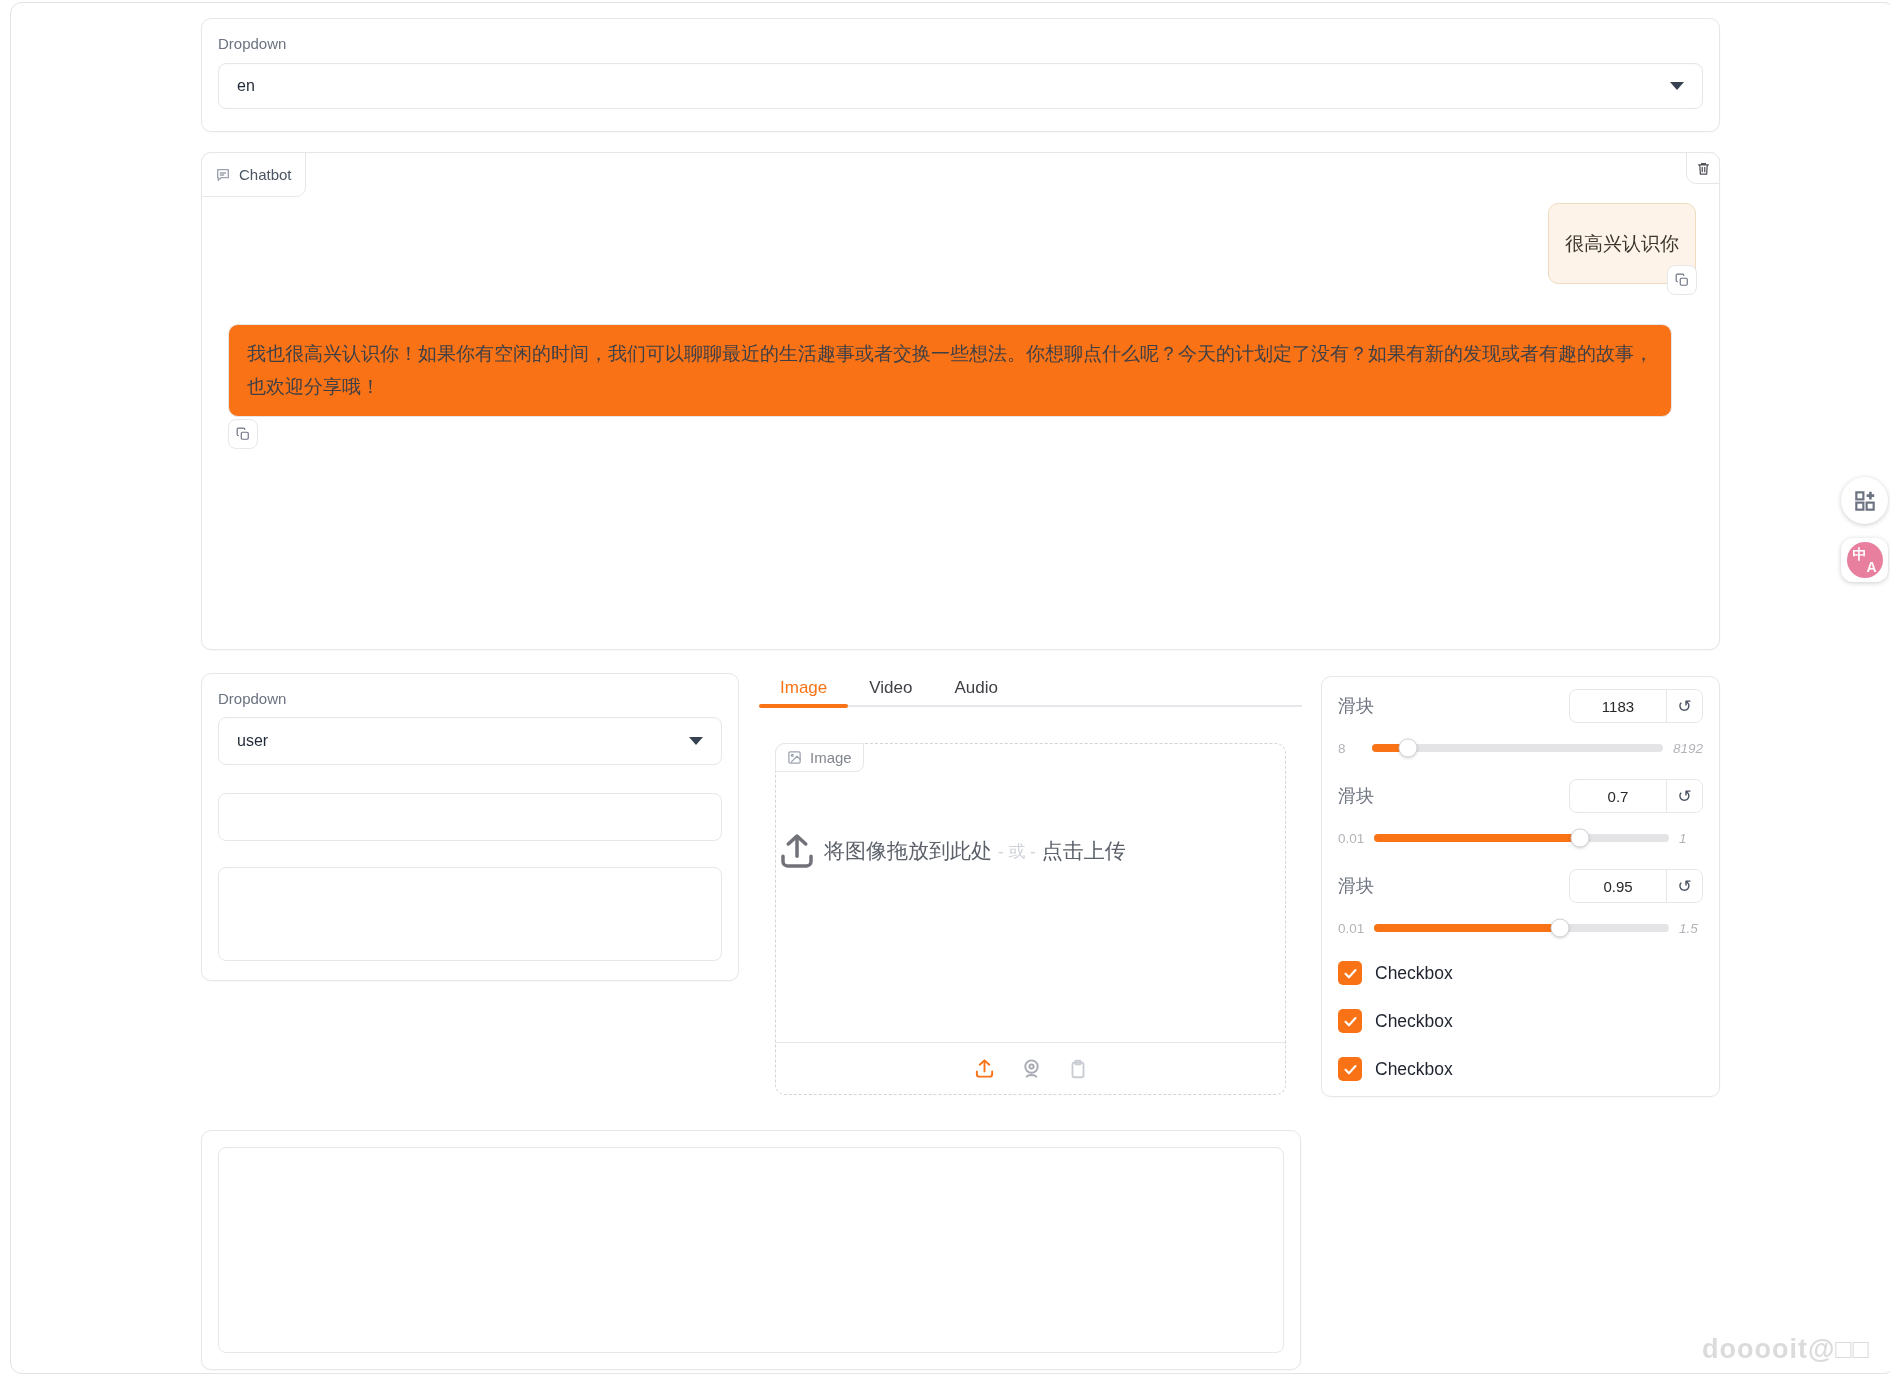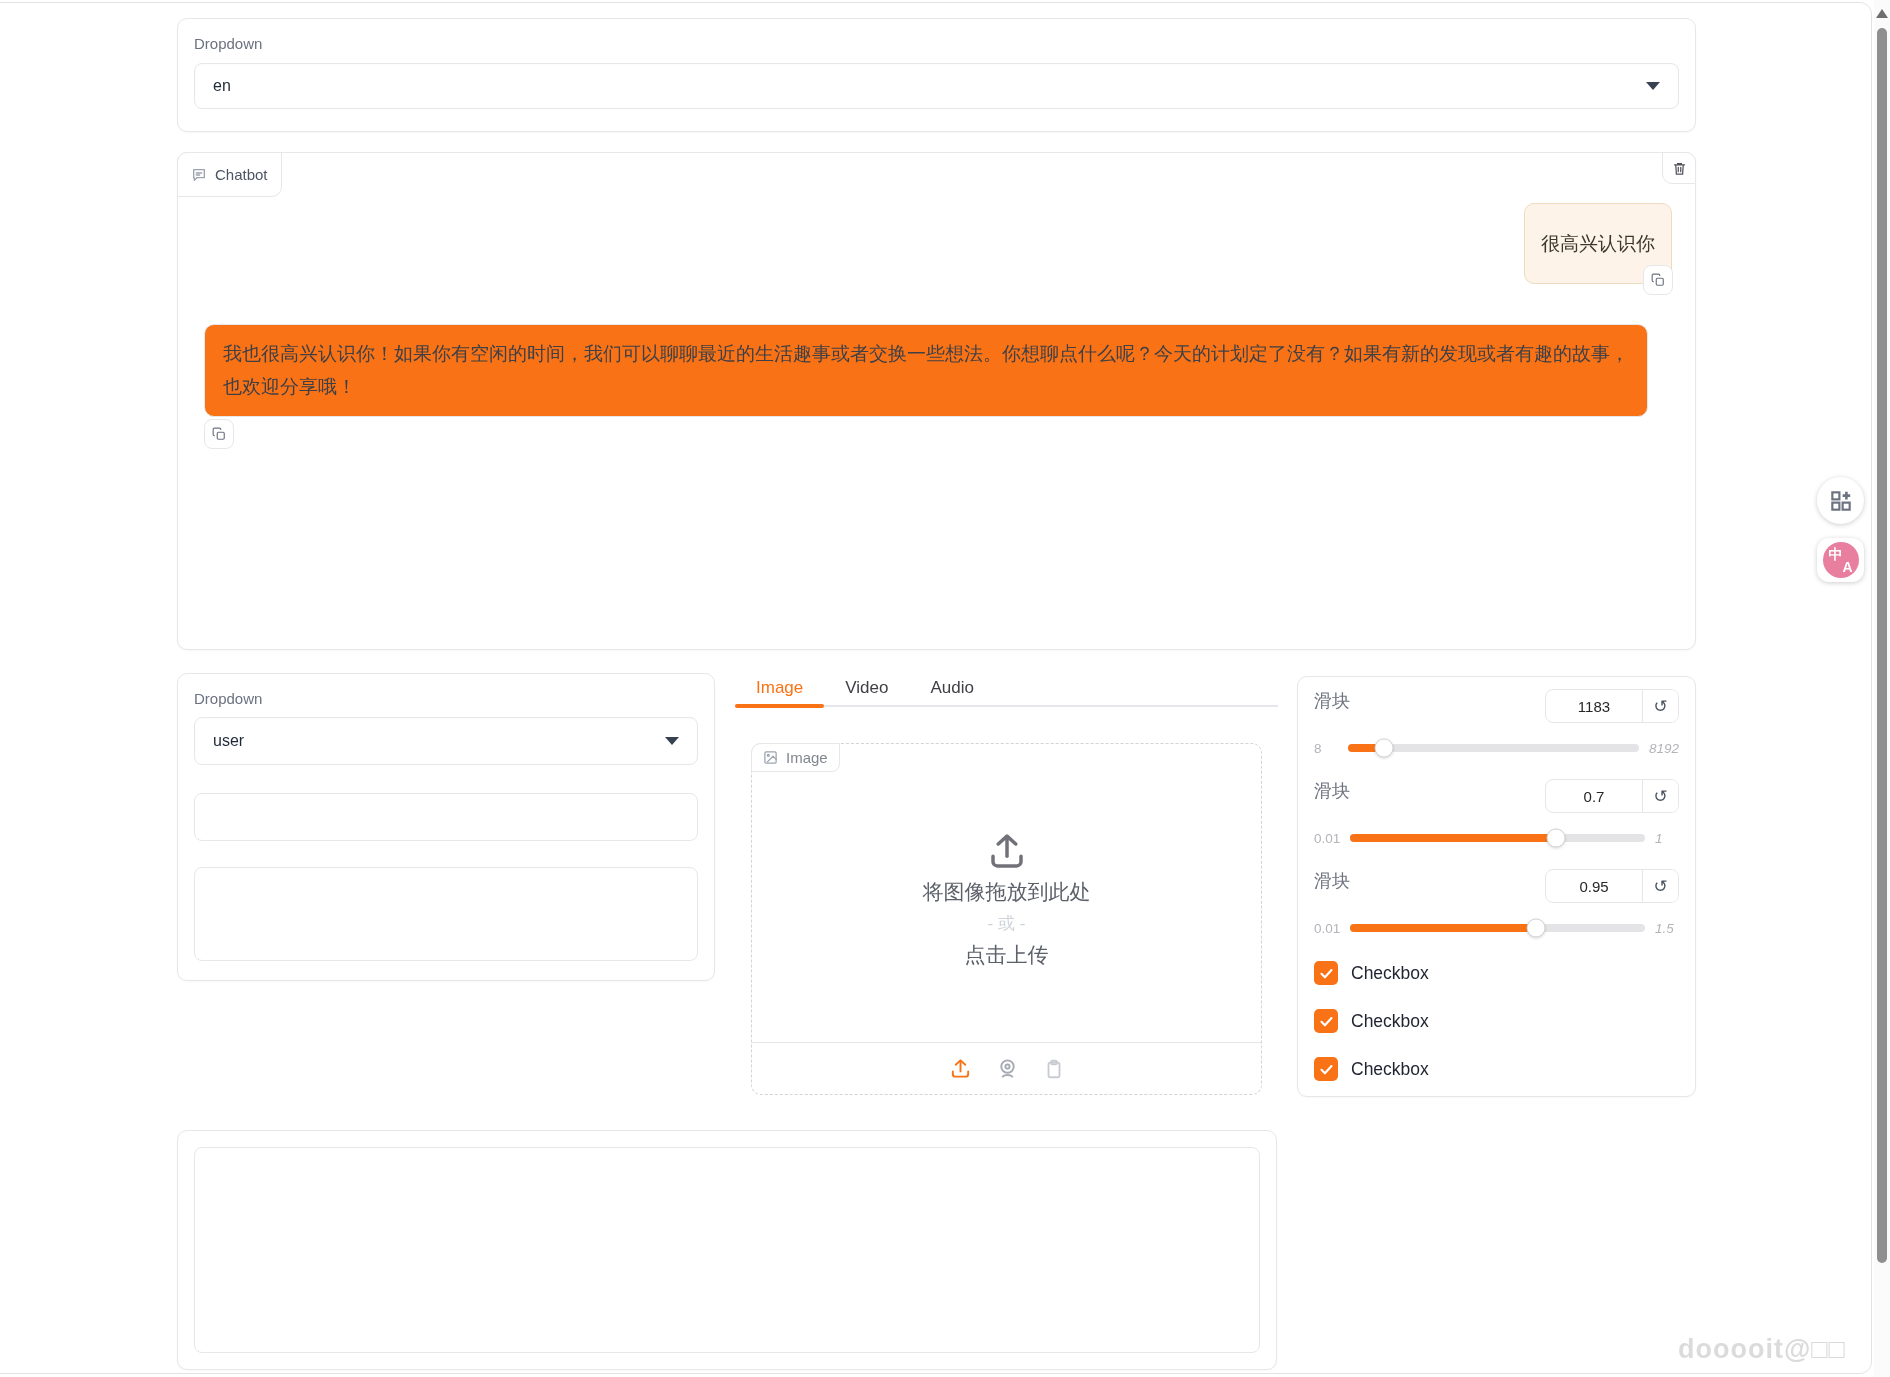--- a/index.html
+++ b/index.html
@@ -1,19 +1,19 @@
 <!DOCTYPE html>
 <html style="--accent: #f97316;"><head>
 <meta charset="utf-8">
 <style>
   :root{ --accent:#f97316; --border:#e5e7eb; --label:#6b7280; --text:#27272a; }
   *{box-sizing:border-box; margin:0; padding:0;}
   html,body{width:1890px;height:1377px;overflow:hidden;background:#fff;
     font-family:"Liberation Sans","DejaVu Sans",sans-serif;color:var(--text);}
-  .page{position:relative;width:1548px;height:1377px;background:#fff;}
+  .page{position:relative;width:1548px;height:1377px;background:#fff;margin-left:24px;}
 
   .panel{position:absolute;background:#fff;border:1px solid var(--border);
     border-radius:10px;box-shadow:0 1px 2px rgba(0,0,0,.03);}
 
   .fieldlabel{display:block;font-size:15px;color:var(--label);}
 
   .select{display:flex;align-items:center;justify-content:space-between;
     height:46px;border:1px solid var(--border);border-radius:8px;background:#fff;
     padding:0 18px;font-size:16px;color:#1f2937;cursor:pointer;
     box-shadow:inset 0 1px 2px rgba(0,0,0,.02);}
@@ -58,31 +58,31 @@
   .tab.active::after{content:"";position:absolute;left:0;right:0;bottom:-3px;height:4px;
     background:var(--accent);border-radius:2px;}
 
   
   .upload{position:absolute;left:751px;top:743px;width:511px;height:352px;
     border:1px dashed #d4d4d8;border-radius:10px;background:#fff;cursor:pointer;}
   .upload-chip{position:absolute;left:-1px;top:-1px;display:flex;align-items:center;gap:8px;
     padding:5px 11px;border:1px solid var(--border);border-radius:10px 0 8px 0;
     background:#fff;font-size:15px;color:#82868e;}
   .upload-center{position:absolute;left:0;right:0;top:86px;display:flex;
-    flex-direction:column;align-items:center;gap:6px;}
+    flex-direction:row;align-items:center;gap:6px;}
   .drop-text,.click-text{font-size:21px;color:#5b6069;}
   .or-text{font-size:17px;color:#cfd2d8;}
   .upload-footer{position:absolute;left:0;right:0;bottom:0;height:52px;
     border-top:1px solid var(--border);display:flex;align-items:center;justify-content:center;gap:24px;}
   .srcbtn{background:none;border:none;cursor:pointer;display:flex;align-items:center;}
 
   
   .right-col{left:1297px;top:676px;width:399px;height:421px;padding:12px 16px;}
   .slider{margin-bottom:22px;}
-  .s-head{display:flex;justify-content:space-between;}
+  .s-head{display:flex;align-items:center;justify-content:space-between;}
   .s-label{font-size:18px;color:#6f7480;}
   .numwrap{display:flex;width:134px;height:34px;border:1px solid var(--border);
     border-radius:8px;overflow:hidden;background:#fff;}
   .numval{flex:1;display:flex;align-items:center;justify-content:center;
     font-size:15px;color:var(--text);}
   .resetbtn{width:36px;border:none;border-left:1px solid var(--border);background:#fff;
     font-size:17px;color:#4b5563;cursor:pointer;}
   .s-track-row{display:flex;align-items:center;gap:10px;margin-top:16px;height:18px;}
   .minmax{font-size:13.5px;color:#b3b3ba;min-width:24px;}
   .minmax.max{text-align:left;font-style:italic;}

